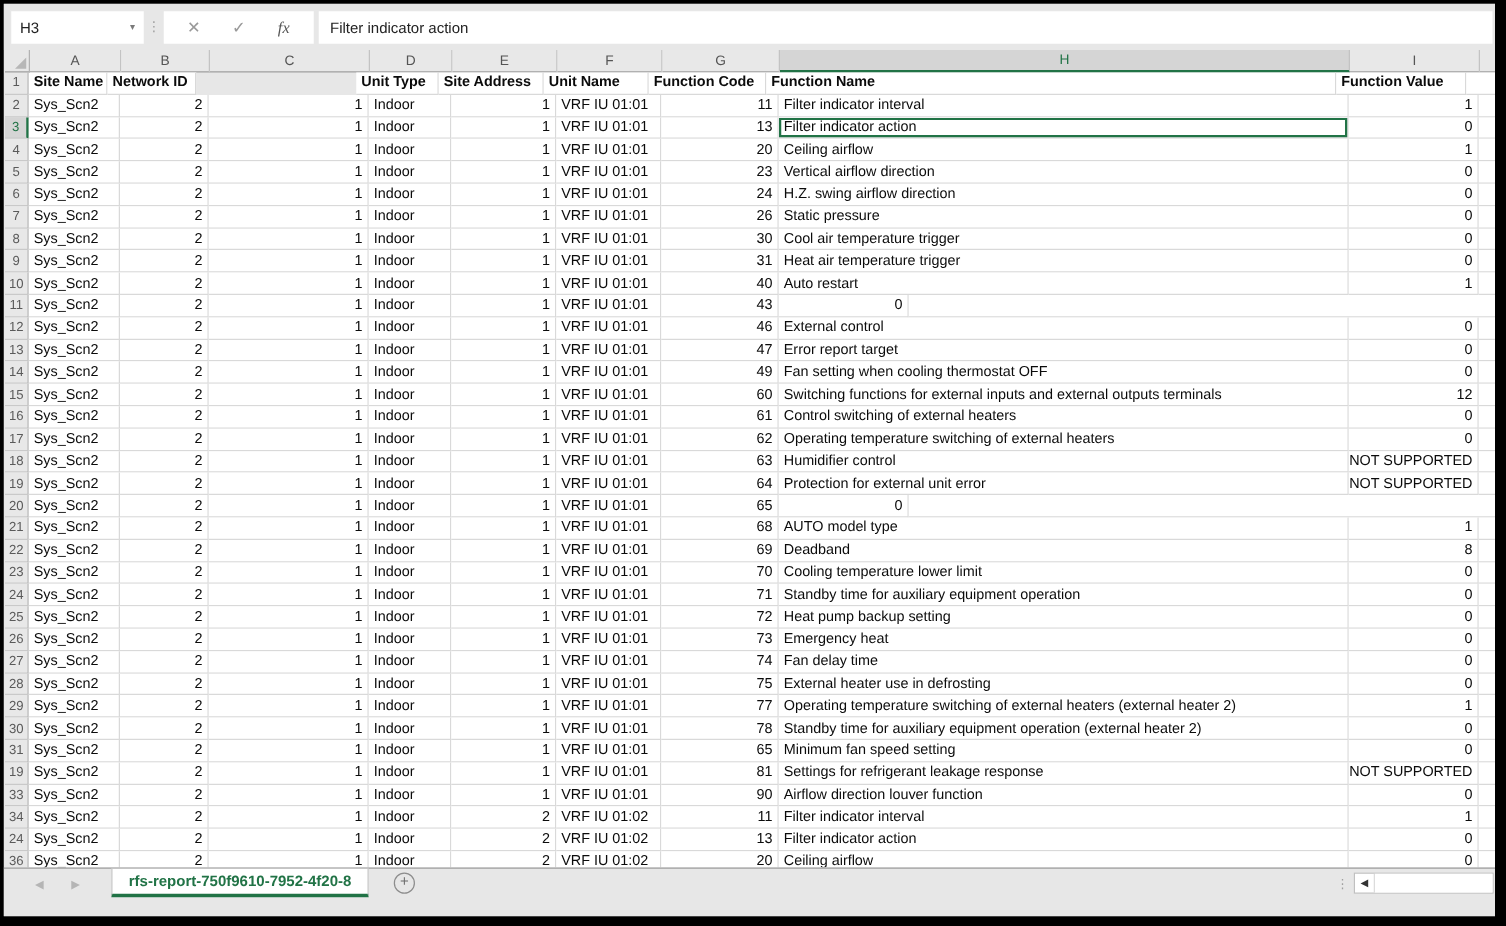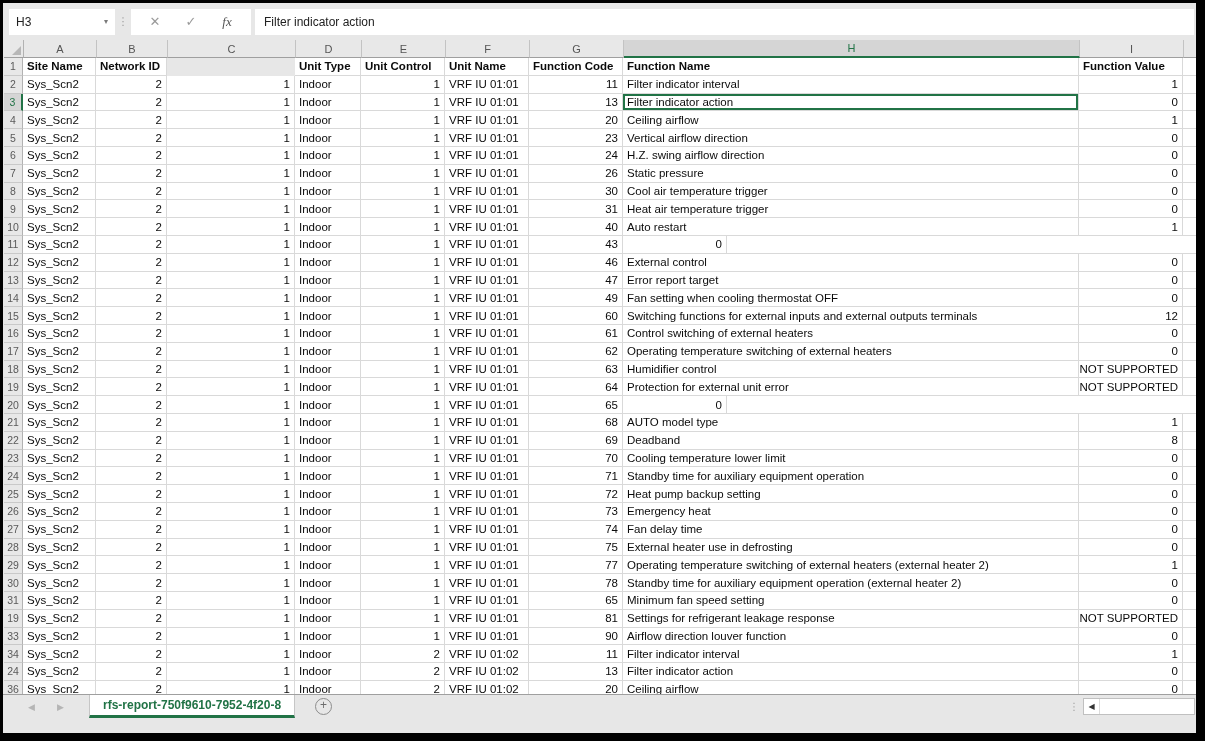--- a/index.html
+++ b/index.html
@@ -75,25 +75,25 @@
         <div class="lcell" style="width: 66px;">D</div>
         <div class="lcell" style="width: 84px;">E</div>
         <div class="lcell" style="width: 84px;">F</div>
         <div class="lcell" style="width: 94px;">G</div>
         <div class="lcell selcol" style="width: 456px;">H</div>
         <div class="lcell" style="width: 104px;">I</div>
         <div class="lfill"></div>
       </div>
       <div class="gr">
         <div class="rh">1</div>
-        <div class="cell hdr" style="width: 73px;">Site Name</div>
+        <div class="cell hdr" style="width: 63px;">Site Name</div>
         <div class="cell hdr" style="width: 71px;">Network ID</div>
         <div class="cell hdr" style="width: 128px; margin-top: 35px;">Refrigerant Circuit ID</div>
         <div class="cell hdr" style="width: 66px;">Unit Type</div>
-        <div class="cell hdr" style="width: 84px;">Unit Control</div>
+        <div class="cell hdr" style="width: 84px;">Site Address</div>
         <div class="cell hdr" style="width: 84px;">Unit Name</div>
         <div class="cell hdr" style="width: 94px;">Function Code</div>
         <div class="cell hdr" style="width: 456px;">Function Name</div>
         <div class="cell hdr" style="width: 104px;">Function Value</div>
         <div class="cfill"></div>
       </div>
       <div class="gr">
         <div class="rh">2</div>
         <div class="cell" style="width: 73px;">Sys_Scn2</div>
         <div class="cell al-r" style="width: 71px;">2</div>

